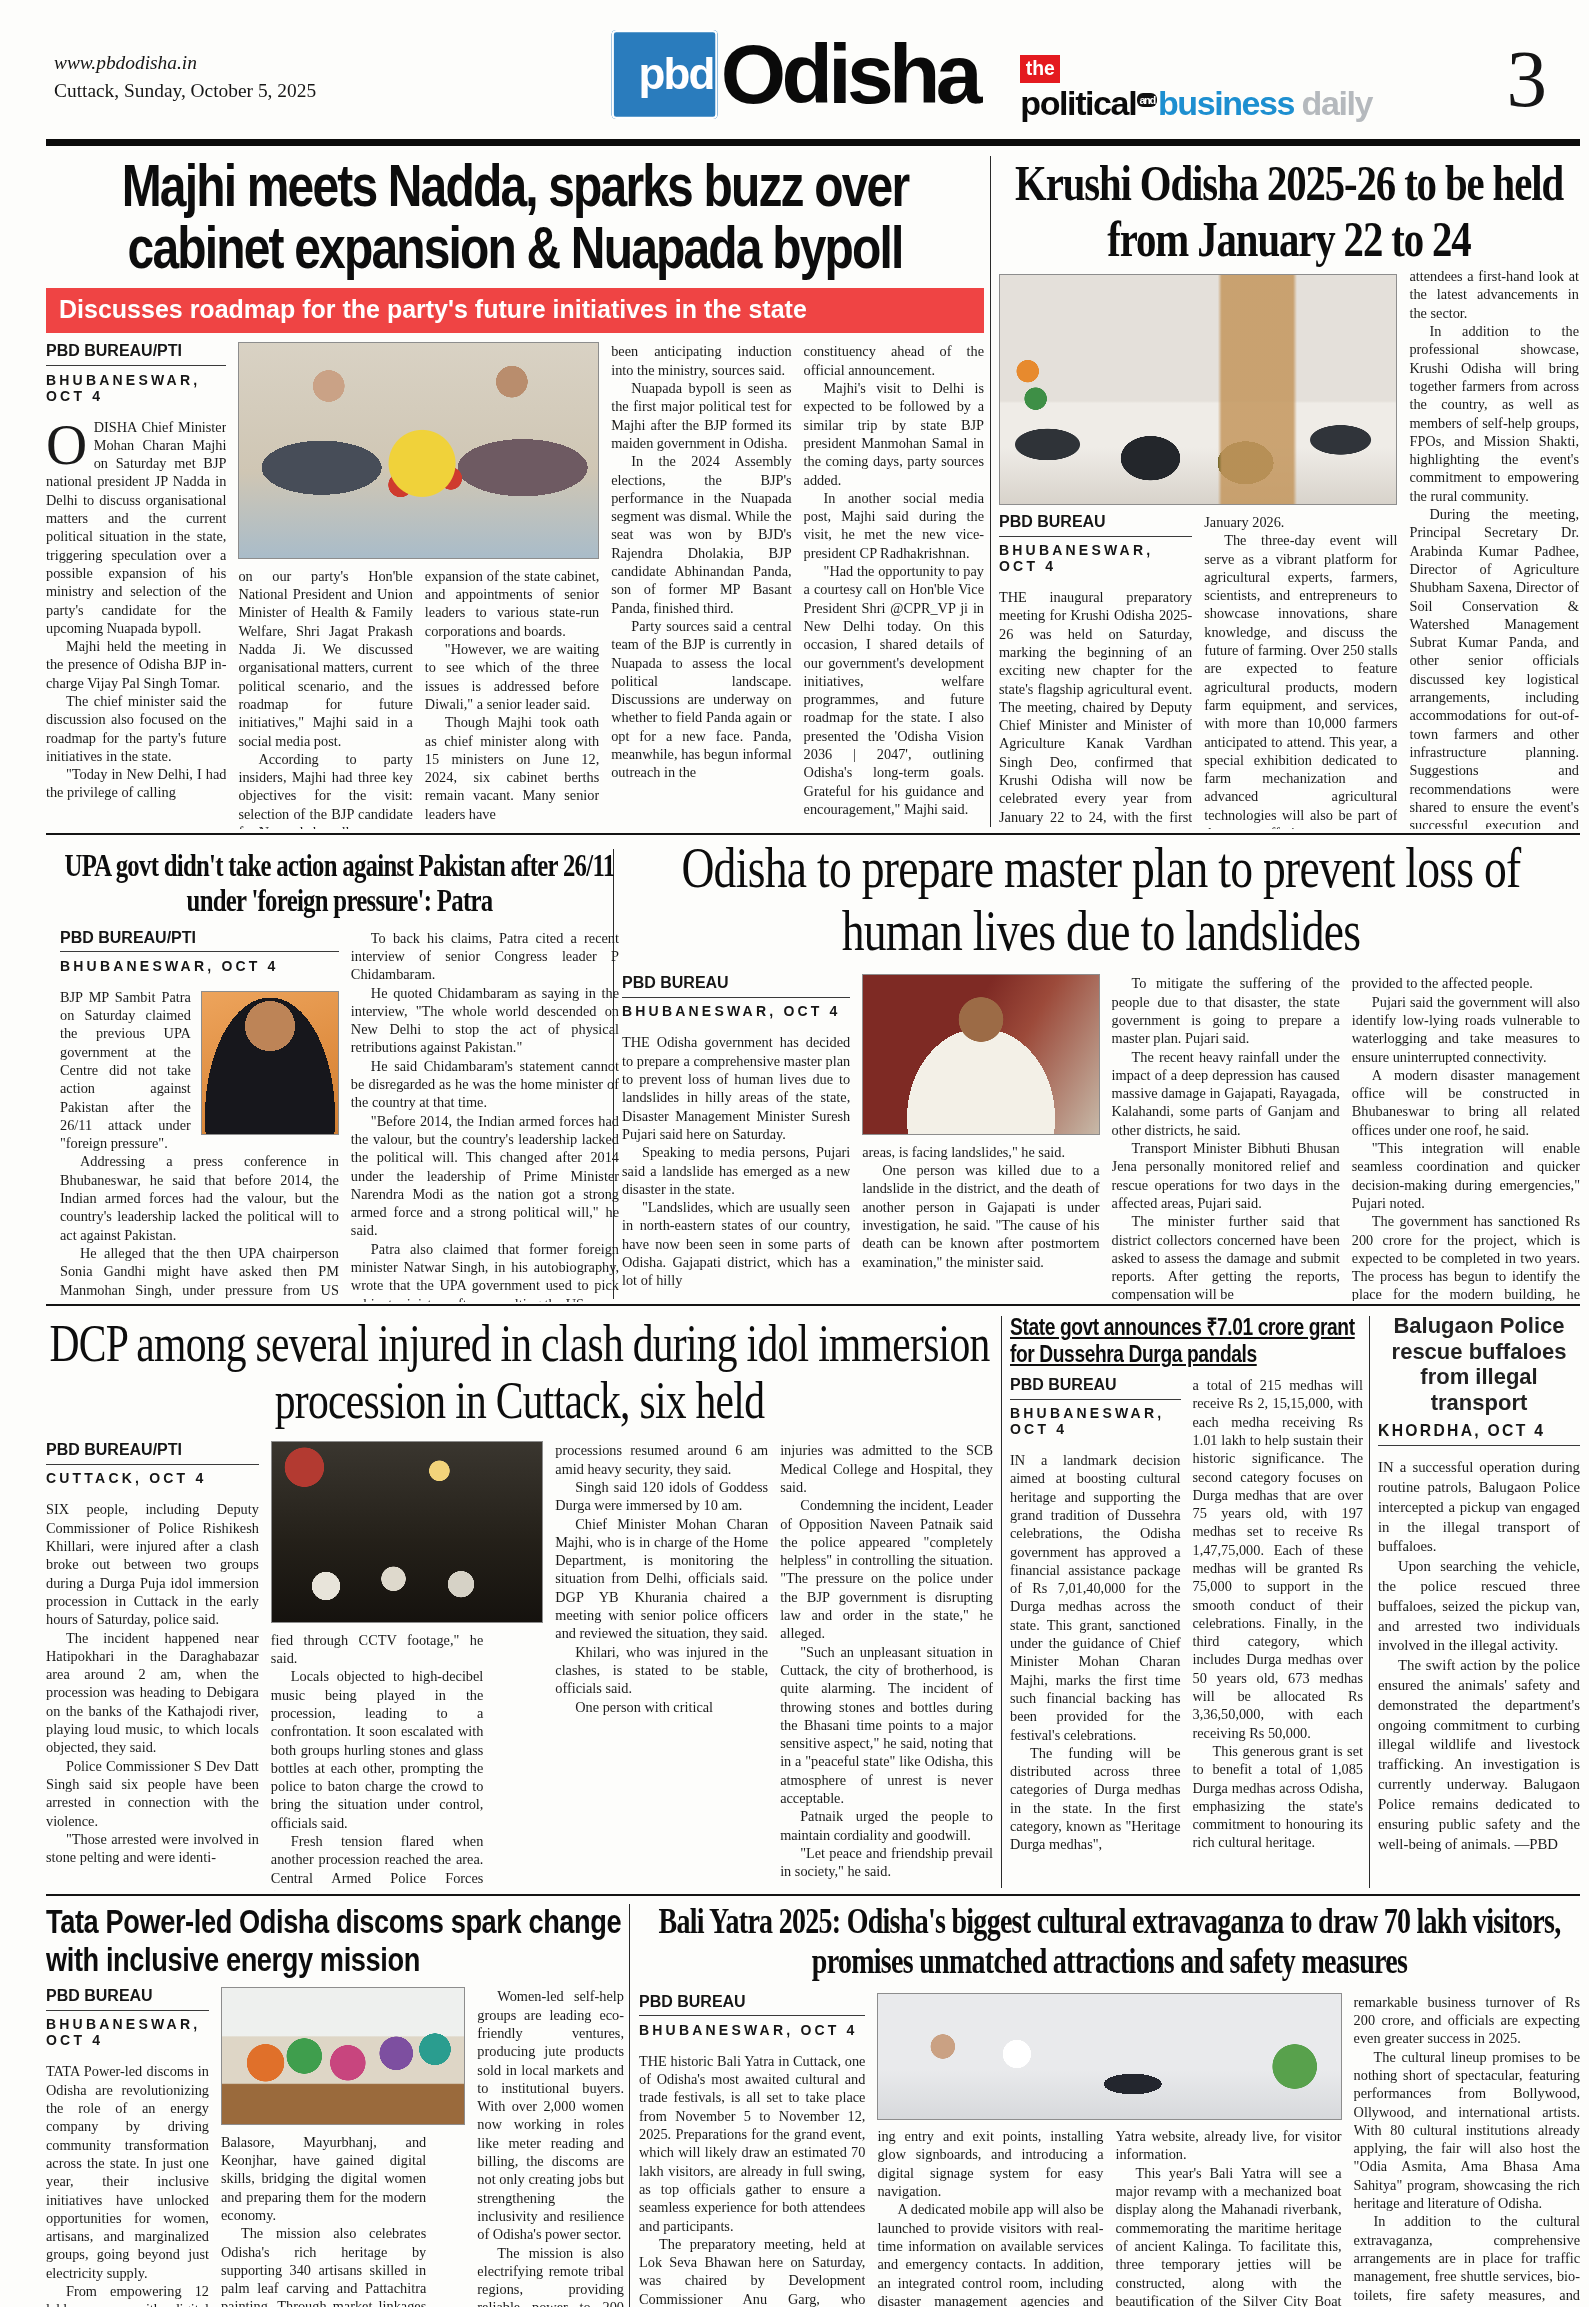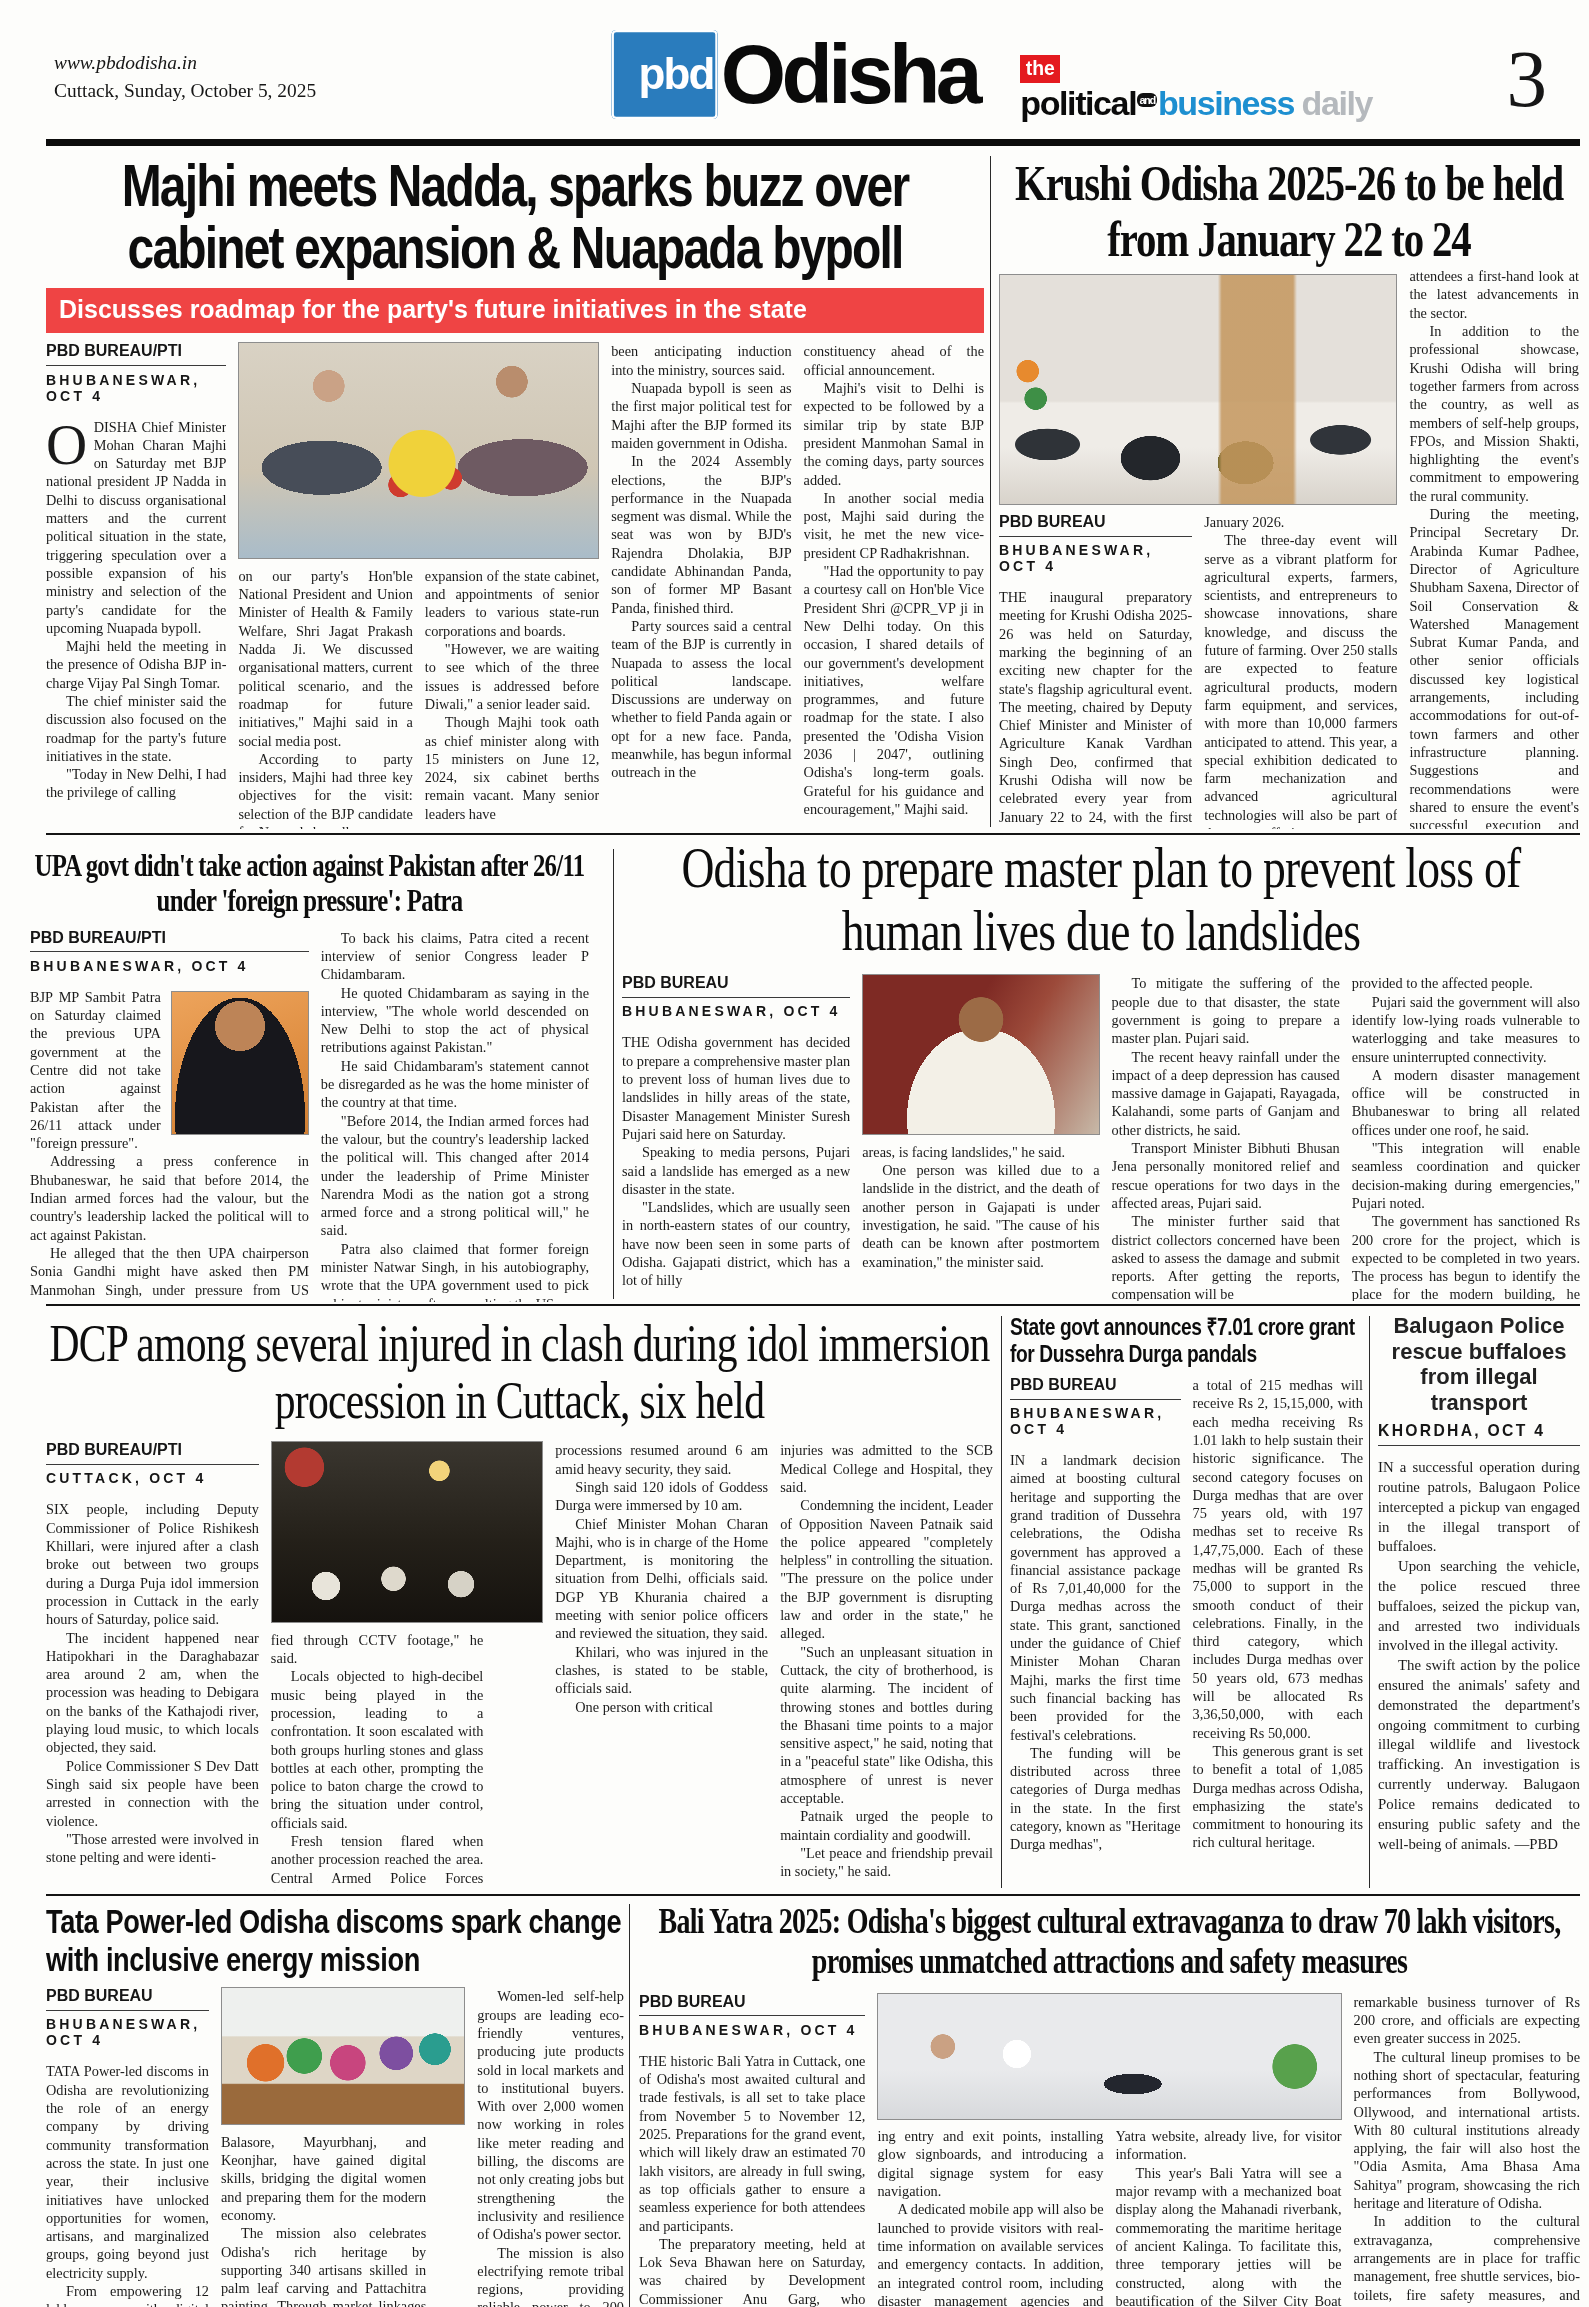--- a/index.html
+++ b/index.html
@@ -71,21 +71,21 @@
     linear-gradient(90deg, rgba(0,0,0,0) 55%, rgba(196,151,94,.85) 56% 74%, rgba(0,0,0,0) 75%),
     radial-gradient(circle at 7% 42%, #e78a2e 0 11px, rgba(0,0,0,0) 11.5px),
     radial-gradient(circle at 9% 54%, #3e8f46 0 11px, rgba(0,0,0,0) 11.5px),
     radial-gradient(ellipse at 12% 74%, #2f3338 0 32px, rgba(0,0,0,0) 33px),
     radial-gradient(ellipse at 38% 80%, #23262b 0 29.5px, rgba(0,0,0,0) 30px),
     radial-gradient(ellipse at 62% 82%, #6d6428 0 28px, rgba(0,0,0,0) 28px),
     radial-gradient(ellipse at 86% 72%, #30343a 0 30px, rgba(0,0,0,0) 31px),
     linear-gradient(180deg,#e4e0da 0 55%,#efece7 56% 75%,#d8d3cb 100%);}
 
   
-  #patra{left:30px;top:848px;width:559px;height:454px;}
+  #patra{left:60px;top:848px;width:559px;height:454px;}
   .patra-h{font:700 31px/1.14 "Liberation Serif",serif;letter-spacing:-0.9px;margin-bottom:10px;}
   #patra .c1{flex:1.04;} #patra .c2{flex:1;}
   .patra-photo{float:right;width:138px;height:144px;margin:2.8px 0 5.5px 10px;background:
     radial-gradient(circle at 50% 24%, #bd8457 0 25px, rgba(0,0,0,0) 25px),
     radial-gradient(ellipse at 50% 88%, #17171c 0 65px, rgba(0,0,0,0) 65px),
     linear-gradient(160deg,#eda45c 0%,#de8c3f 60%,#d07f33 100%);}
 
   
   #landslides{left:622px;top:837px;width:958px;height:464px;}
   .land-h{font:400 57px/1.1 "Liberation Serif",serif;letter-spacing:-0.9px;margin-bottom:12px;}
@@ -103,21 +103,21 @@
     radial-gradient(circle at 20% 80%, #e8e4da 0 14px, rgba(0,0,0,0) 14.3px),
     radial-gradient(circle at 45% 76%, #ded9cc 0 12px, rgba(0,0,0,0) 12.5px),
     radial-gradient(circle at 70% 79%, #d6d2c6 0 13px, rgba(0,0,0,0) 13.4px),
     radial-gradient(circle at 62% 16%, #f2d37a 0 10px, rgba(0,0,0,0) 10.6px),
     radial-gradient(circle at 12% 14%, #b33a31 0 19.4px, rgba(0,0,0,0) 20px),
     linear-gradient(180deg,#3a362f 0%,#242019 55%,#15120e 100%);}
   #dcp .inner-narrow{width:78%;}
 
   
   #stategov{left:1010px;top:1313px;width:353px;height:577px;}
-  .state-h{font:700 24px/1.14 "Liberation Sans",sans-serif;letter-spacing:-0.5px;text-align:left;margin-bottom:8.3px;}
+  .state-h{font:700 24px/1.14 "Liberation Sans",sans-serif;letter-spacing:-0.5px;text-align:left;margin-bottom:8.3px;text-decoration:underline;}
 
   
   #balugaon{left:1378px;top:1313px;width:202px;height:577px;}
   .balu-h{font:700 22px/1.16 "Liberation Sans",sans-serif;color:#222;margin-bottom:6.5px;}
   .balu-date{font:700 15.7px "Liberation Sans",sans-serif;letter-spacing:2.3px;border-bottom:1.4px solid #3a3a3a;padding-bottom:5.5px;margin-bottom:12px;}
   #balugaon .coltext p{font-size:14.8px;line-height:1.34;}
 
   
   #tata{left:46px;top:1902px;width:578px;height:544px;}
   .tata-h{font:700 34px/1.12 "Liberation Sans",sans-serif;letter-spacing:-0.5px;text-align:left;margin-bottom:9.2px;}

